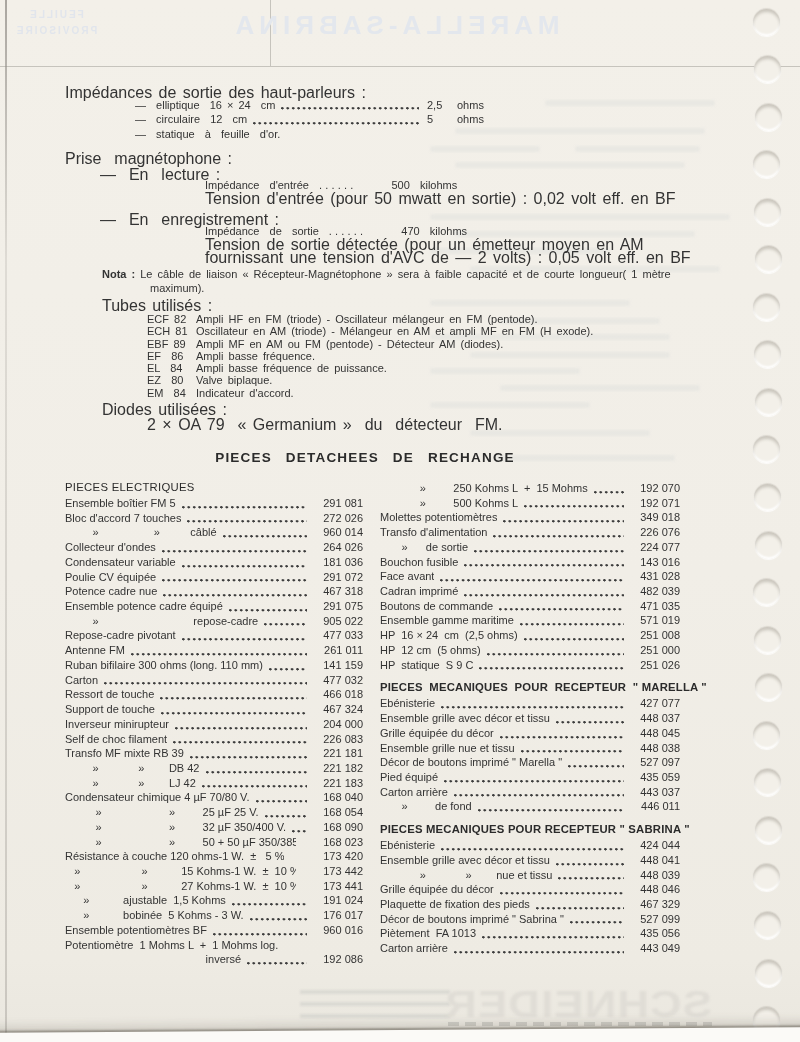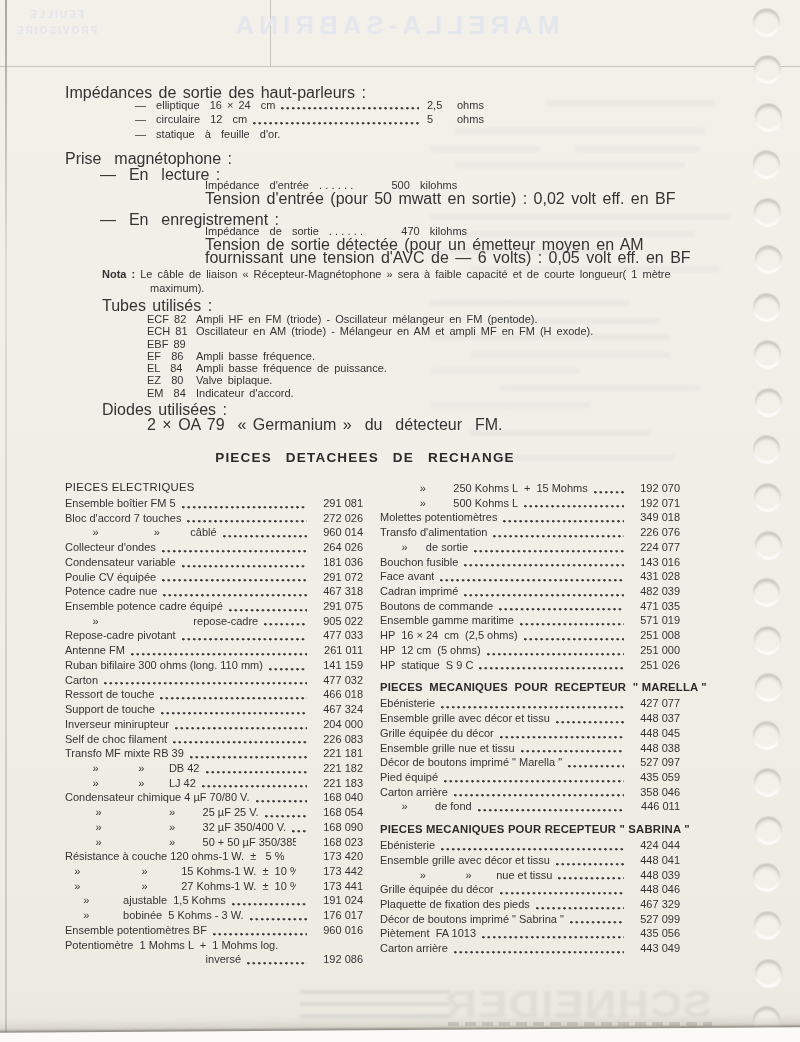--- a/index.html
+++ b/index.html
@@ -102,33 +102,33 @@
   <div class="abs io-row" style="left:205px; top:179px;">
     <span>Impédance  d'entrée</span><span class="inline-dots">......</span><span class="val">500  kilohms</span>
   </div>
   <div class="abs t" style="left:205px; top:192px; white-space:normal;">Tension d'entrée (pour 50 mwatt en sortie) : 0,02 volt eff. en BF</div>
 
   <div class="abs t" style="left:100px; top:213px;">—  En  enregistrement :</div>
   <div class="abs io-row" style="left:205px; top:225px;">
     <span>Impédance  de  sortie</span><span class="inline-dots">......</span><span class="val">470  kilohms</span>
   </div>
   <div class="abs t" style="left:205px; top:238px; white-space:normal;">Tension de sortie détectée (pour un émetteur moyen en AM</div>
-  <div class="abs t" style="left:205px; top:251px; white-space:normal;">fournissant  une  tension  d'AVC  de  — 6 volts) : 0,05 volt eff. en BF</div>
+  <div class="abs t" style="left:205px; top:251px; white-space:normal;">fournissant  une  tension  d'AVC  de  — 2 volts) : 0,05 volt eff. en BF</div>
 
   <div class="abs nota" style="left:102px; top:268px;">
     <span class="b">Nota :</span>
     <span>Le câble de liaison « Récepteur-Magnétophone » sera à faible capacité et de courte longueur( 1 mètre</span><br>
     <span>maximum).</span>
   </div>
 
   <div class="abs t" style="left:102px; top:299px;">Tubes utilisés :</div>
   <div class="abs" style="left:147px; top:313px; width:560px;" id="tube-rows">
       <div class="tube-row"><span class="tcode">ECF 82</span><span class="tdesc">Ampli HF en FM (triode) - Oscillateur mélangeur en FM (pentode).</span></div>
       <div class="tube-row"><span class="tcode">ECH 81</span><span class="tdesc">Oscillateur en AM (triode) - Mélangeur en AM et ampli MF en FM (H exode).</span></div>
-      <div class="tube-row"><span class="tcode">EBF 89</span></div>
+      <div class="tube-row"><span class="tcode">EBF 89</span><span class="tdesc">Ampli MF en AM ou FM (pentode) - Détecteur AM (diodes).</span></div>
       <div class="tube-row"><span class="tcode">EF  86</span><span class="tdesc">Ampli basse fréquence.</span></div>
       <div class="tube-row"><span class="tcode">EL  84</span><span class="tdesc">Ampli basse fréquence de puissance.</span></div>
       <div class="tube-row"><span class="tcode">EZ  80</span><span class="tdesc">Valve biplaque.</span></div>
       <div class="tube-row"><span class="tcode">EM  84</span><span class="tdesc">Indicateur d'accord.</span></div>
     </div>
 
   <div class="abs t" style="left:102px; top:403px;">Diodes utilisées :</div>
   <div class="abs t" style="left:147px; top:418px;">2 × OA 79  « Germanium »  du  détecteur  FM.</div>
 
   <div class="abs main-title" style="left:65px; top:450px;">PIECES DETACHEES DE RECHANGE</div>
@@ -186,21 +186,21 @@
         <div class="l-row"><span class="lab">HP  16 × 24  cm  (2,5 ohms)</span><span class="dots"></span><span class="code">251 008</span></div>
         <div class="l-row"><span class="lab">HP  12 cm  (5 ohms)</span><span class="dots"></span><span class="code">251 000</span></div>
         <div class="l-row"><span class="lab">HP  statique  S 9 C</span><span class="dots"></span><span class="code">251 026</span></div>
         <div class="col-head">PIECES  MECANIQUES  POUR  RECEPTEUR  " MARELLA "</div>
         <div class="l-row"><span class="lab">Ebénisterie</span><span class="dots"></span><span class="code">427 077</span></div>
         <div class="l-row"><span class="lab">Ensemble grille avec décor et tissu</span><span class="dots"></span><span class="code">448 037</span></div>
         <div class="l-row"><span class="lab">Grille équipée du décor</span><span class="dots"></span><span class="code">448 045</span></div>
         <div class="l-row"><span class="lab">Ensemble grille nue et tissu</span><span class="dots"></span><span class="code">448 038</span></div>
         <div class="l-row"><span class="lab">Décor de boutons imprimé " Marella "</span><span class="dots"></span><span class="code">527 097</span></div>
         <div class="l-row"><span class="lab">Pied équipé</span><span class="dots"></span><span class="code">435 059</span></div>
-        <div class="l-row"><span class="lab">Carton arrière</span><span class="dots"></span><span class="code">358 046</span></div>
+        <div class="l-row"><span class="lab">Carton arrière</span><span class="dots"></span><span class="code">443 037</span></div>
         <div class="l-row"><span class="lab">       »         de fond</span><span class="dots"></span><span class="code">446 011</span></div>
         <div class="col-head">PIECES MECANIQUES POUR RECEPTEUR " SABRINA "</div>
         <div class="l-row"><span class="lab">Ebénisterie</span><span class="dots"></span><span class="code">424 044</span></div>
         <div class="l-row"><span class="lab">Ensemble grille avec décor et tissu</span><span class="dots"></span><span class="code">448 041</span></div>
         <div class="l-row"><span class="lab">             »             »        nue et tissu</span><span class="dots"></span><span class="code">448 039</span></div>
         <div class="l-row"><span class="lab">Grille équipée du décor</span><span class="dots"></span><span class="code">448 046</span></div>
         <div class="l-row"><span class="lab">Plaquette de fixation des pieds</span><span class="dots"></span><span class="code">467 329</span></div>
         <div class="l-row"><span class="lab">Décor de boutons imprimé " Sabrina "</span><span class="dots"></span><span class="code">527 099</span></div>
         <div class="l-row"><span class="lab">Piètement  FA 1013</span><span class="dots"></span><span class="code">435 056</span></div>
         <div class="l-row"><span class="lab">Carton arrière</span><span class="dots"></span><span class="code">443 049</span></div>

